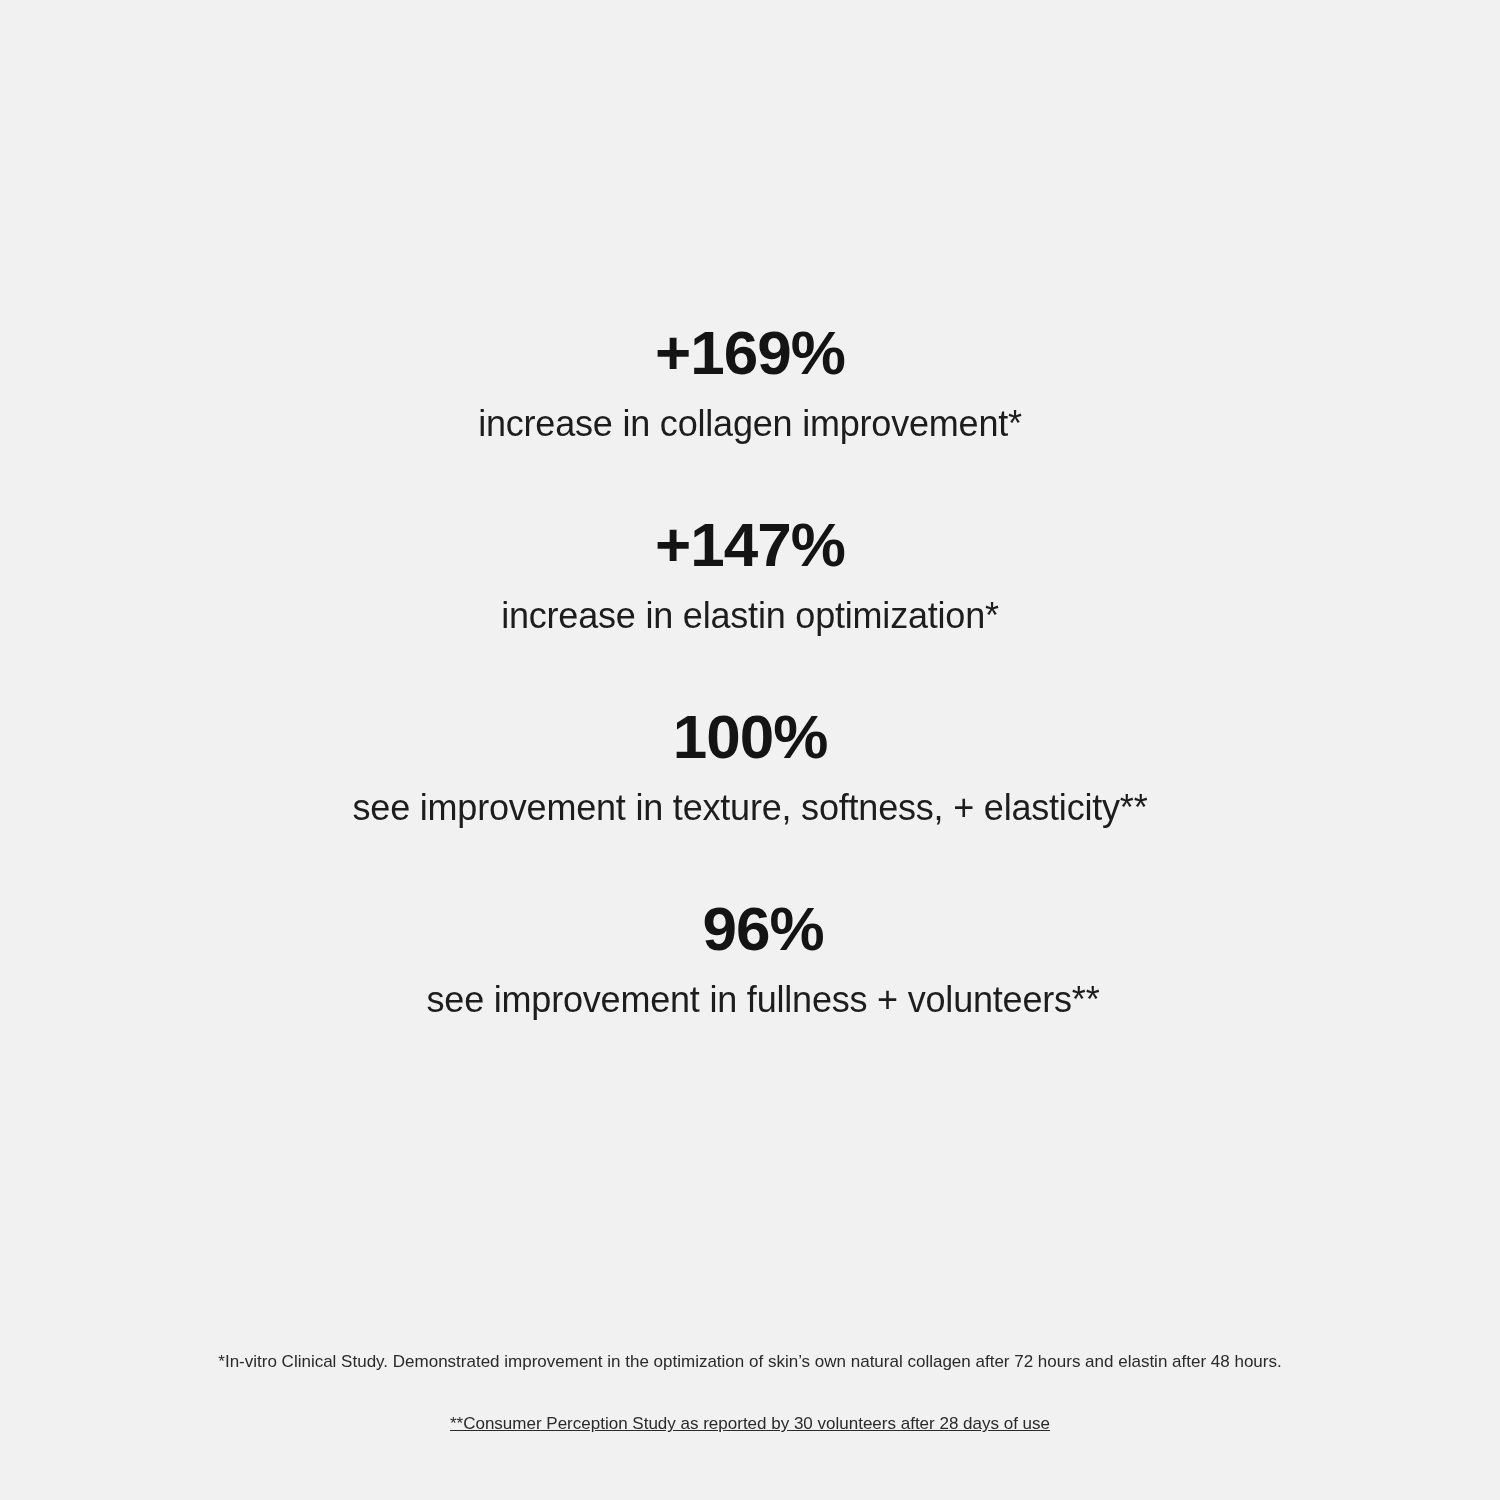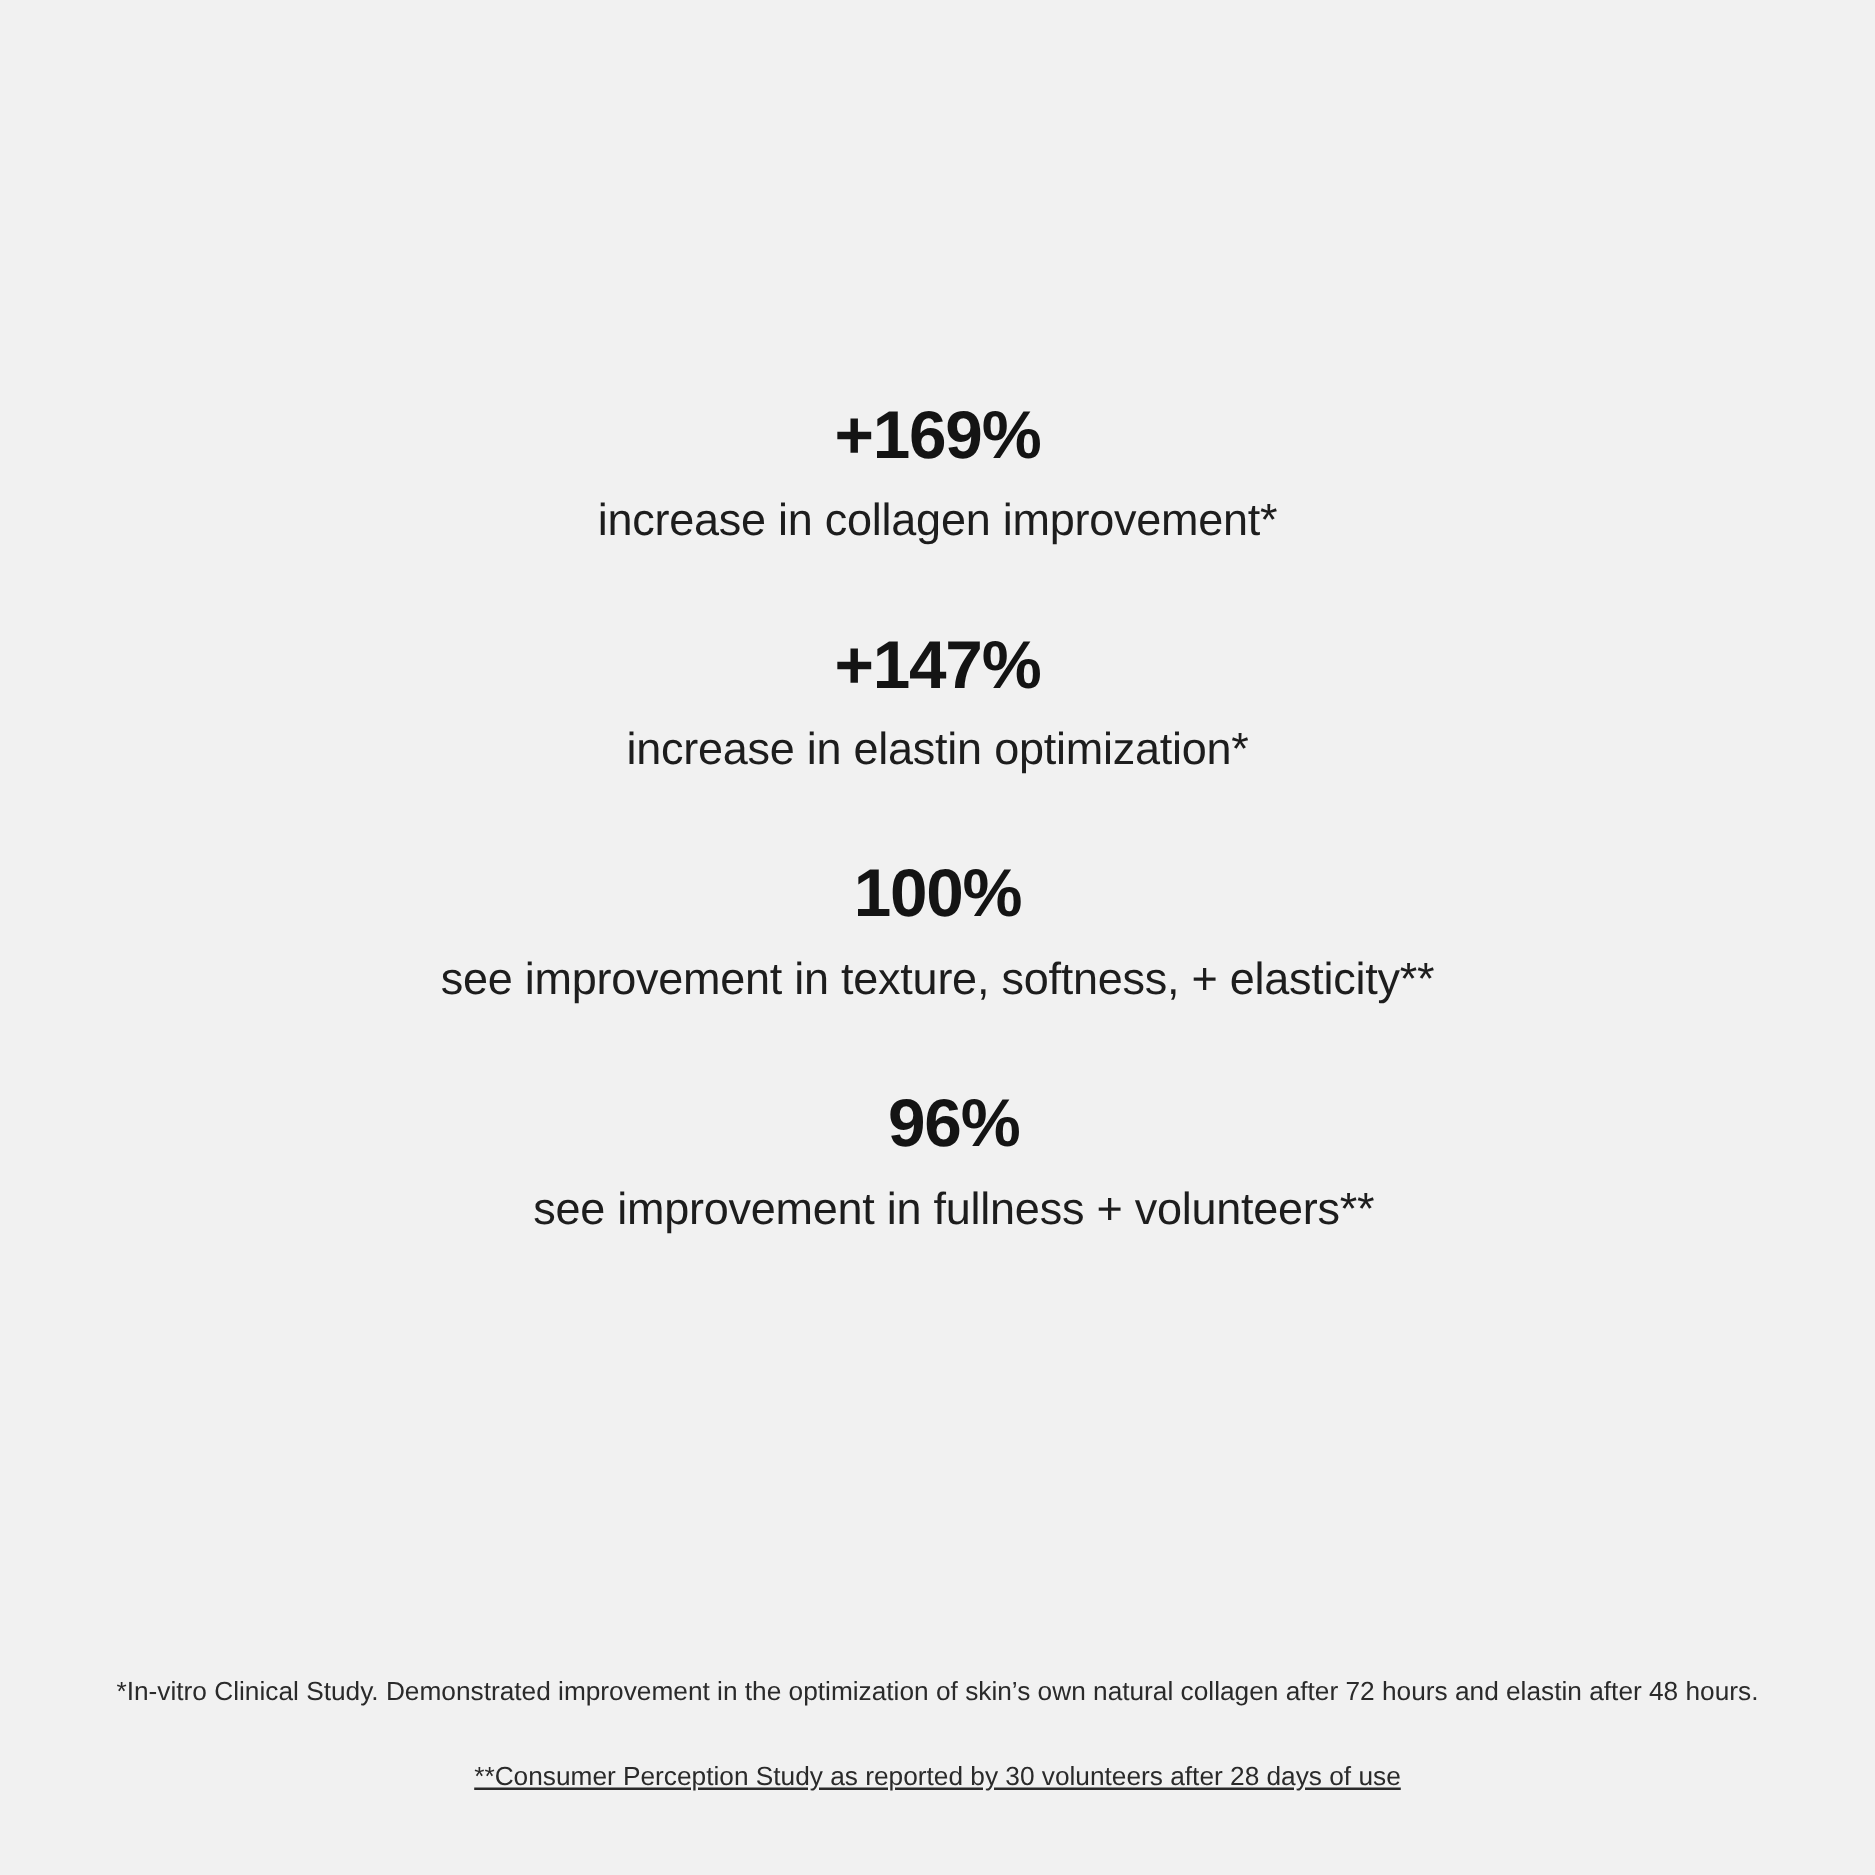--- a/index.html
+++ b/index.html
@@ -33,21 +33,21 @@
   .stat-block {
     width: 100%;
     text-align: center;
     margin-bottom: 66px;
   }
   .stat-block:last-child {
     margin-bottom: 0;
     padding-left: 26px;
   }
   .stat-value {
-    font-size: 54px;
+    font-size: 62px;
     font-weight: 700;
     letter-spacing: -1px;
     line-height: 1.05;
     color: #141414;
   }
   .stat-label {
     font-size: 36px;
     font-weight: 400;
     line-height: 1.25;
     color: #1d1d1d;
@@ -55,21 +55,21 @@
     letter-spacing: -0.2px;
   }
   .footnotes {
     position: absolute;
     left: 0;
     right: 0;
     bottom: 64px;
     text-align: center;
   }
   .footnote {
-    font-size: 21px;
+    font-size: 17px;
     font-weight: 400;
     color: #2a2a2a;
     line-height: 1.4;
   }
   .footnote.second {
     margin-top: 38px;
     text-decoration: underline;
   }
 </style>
 </head>

